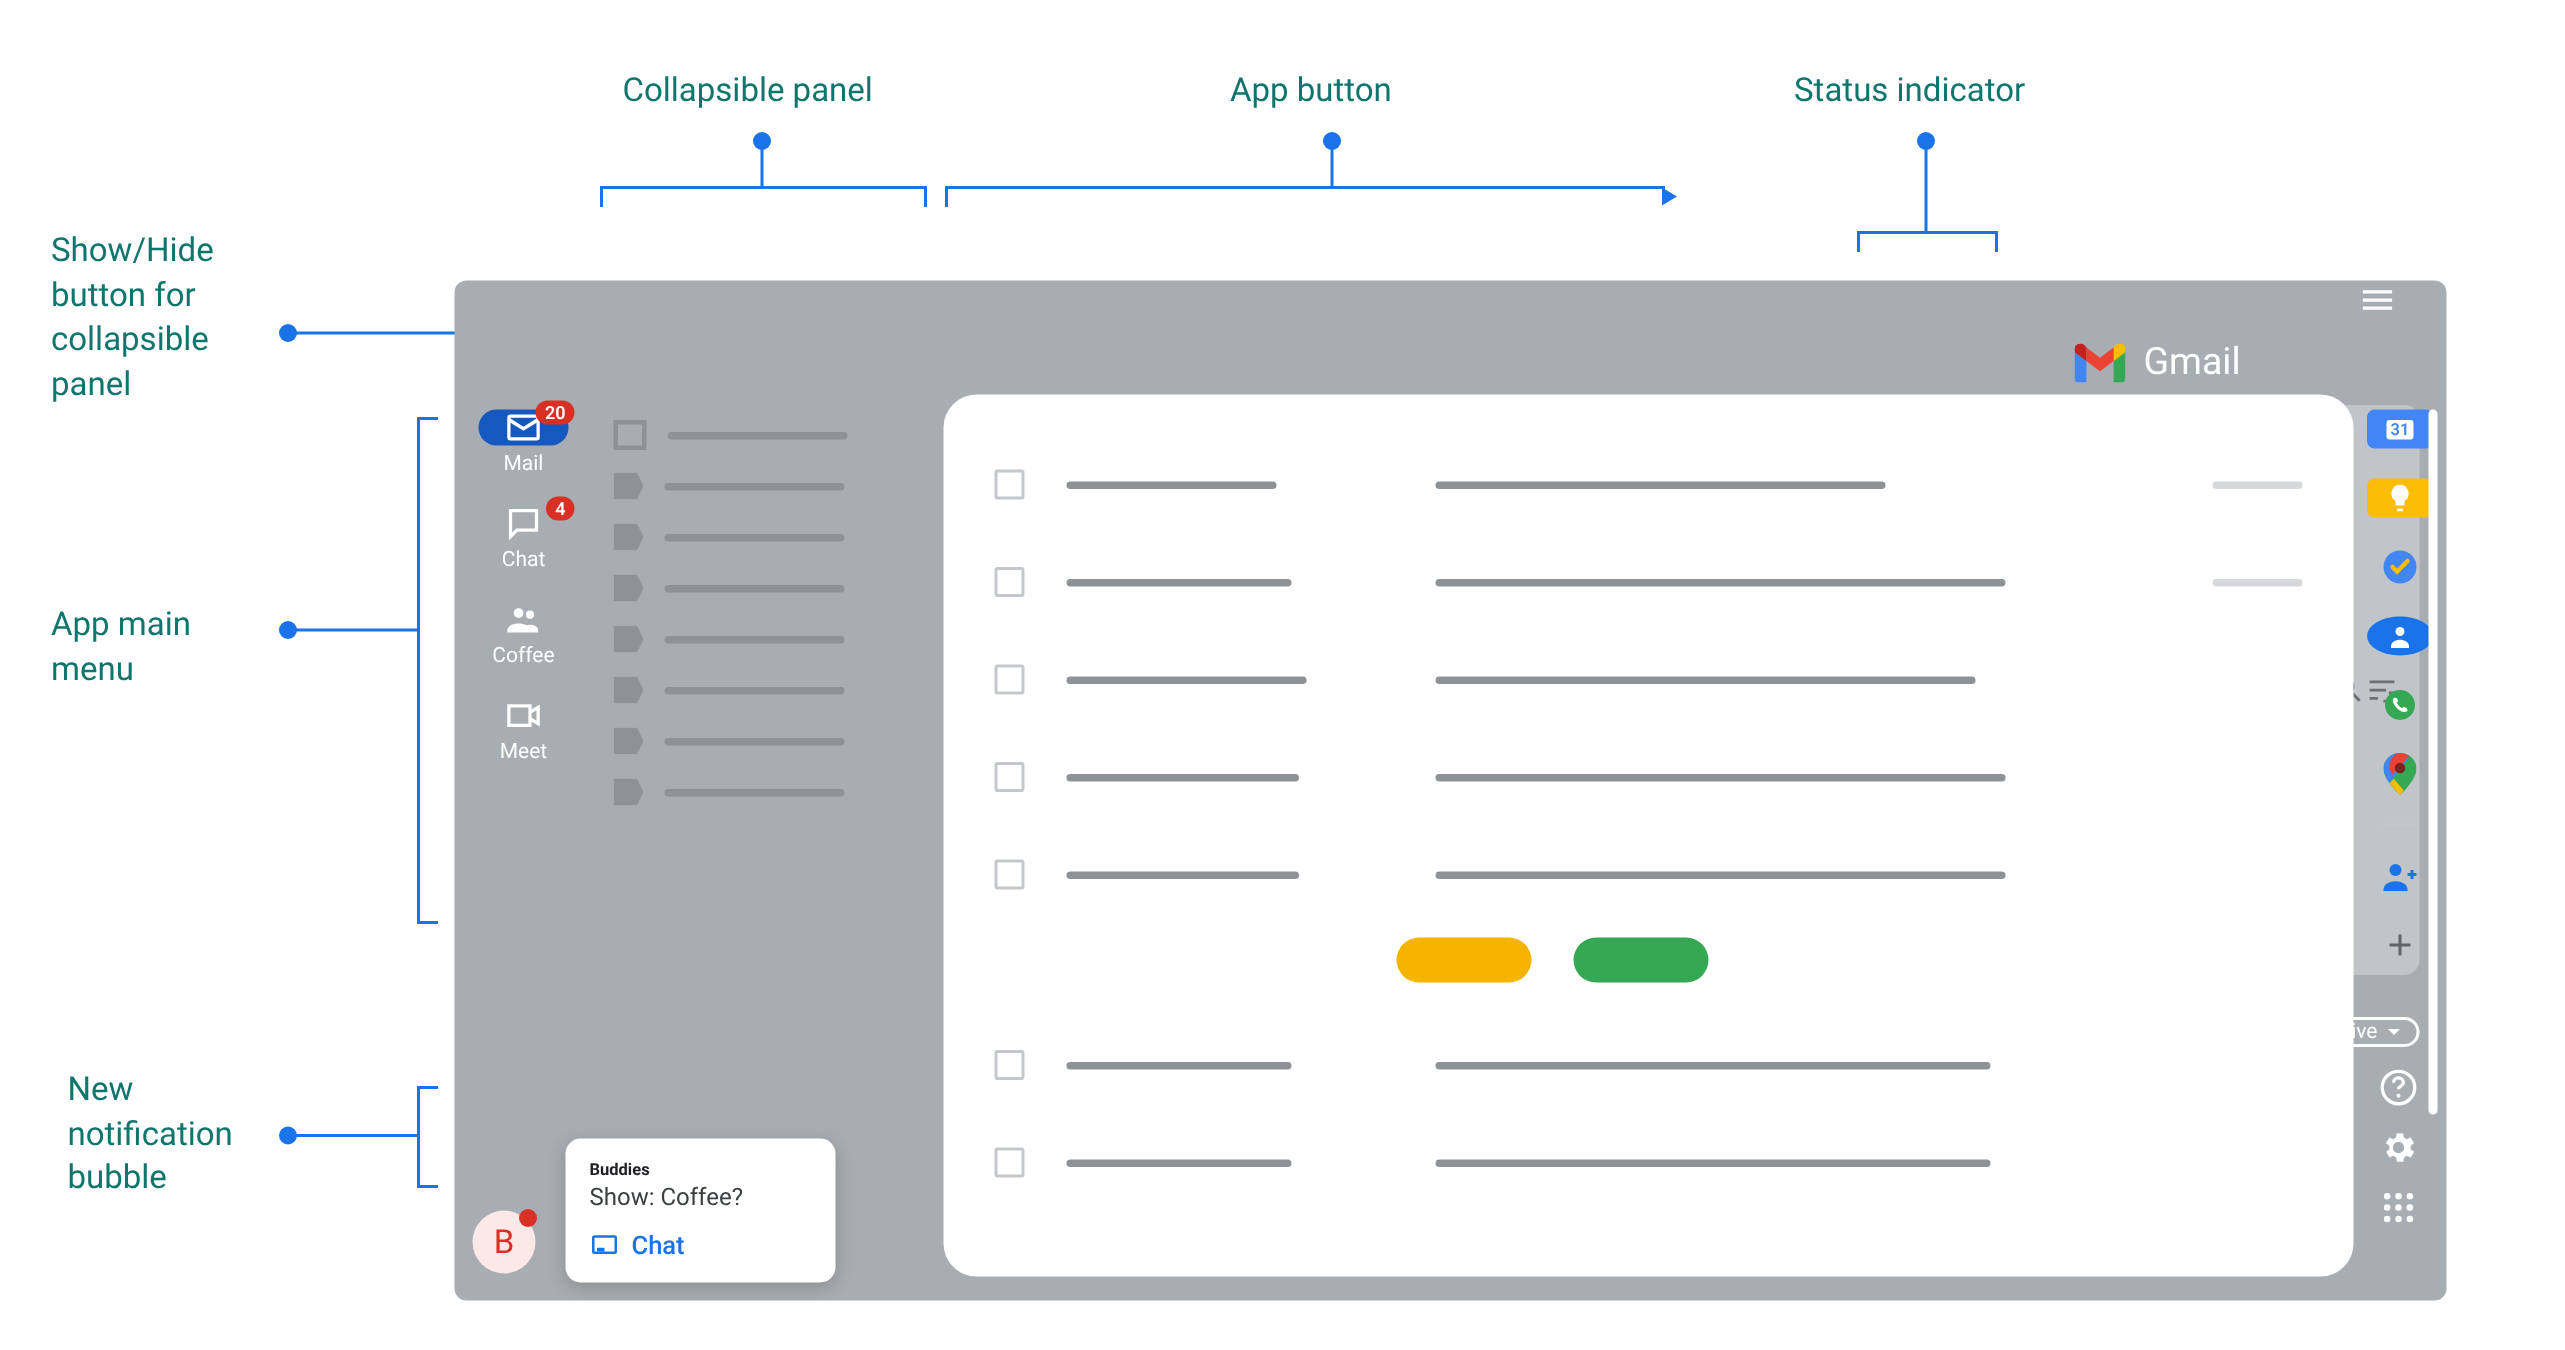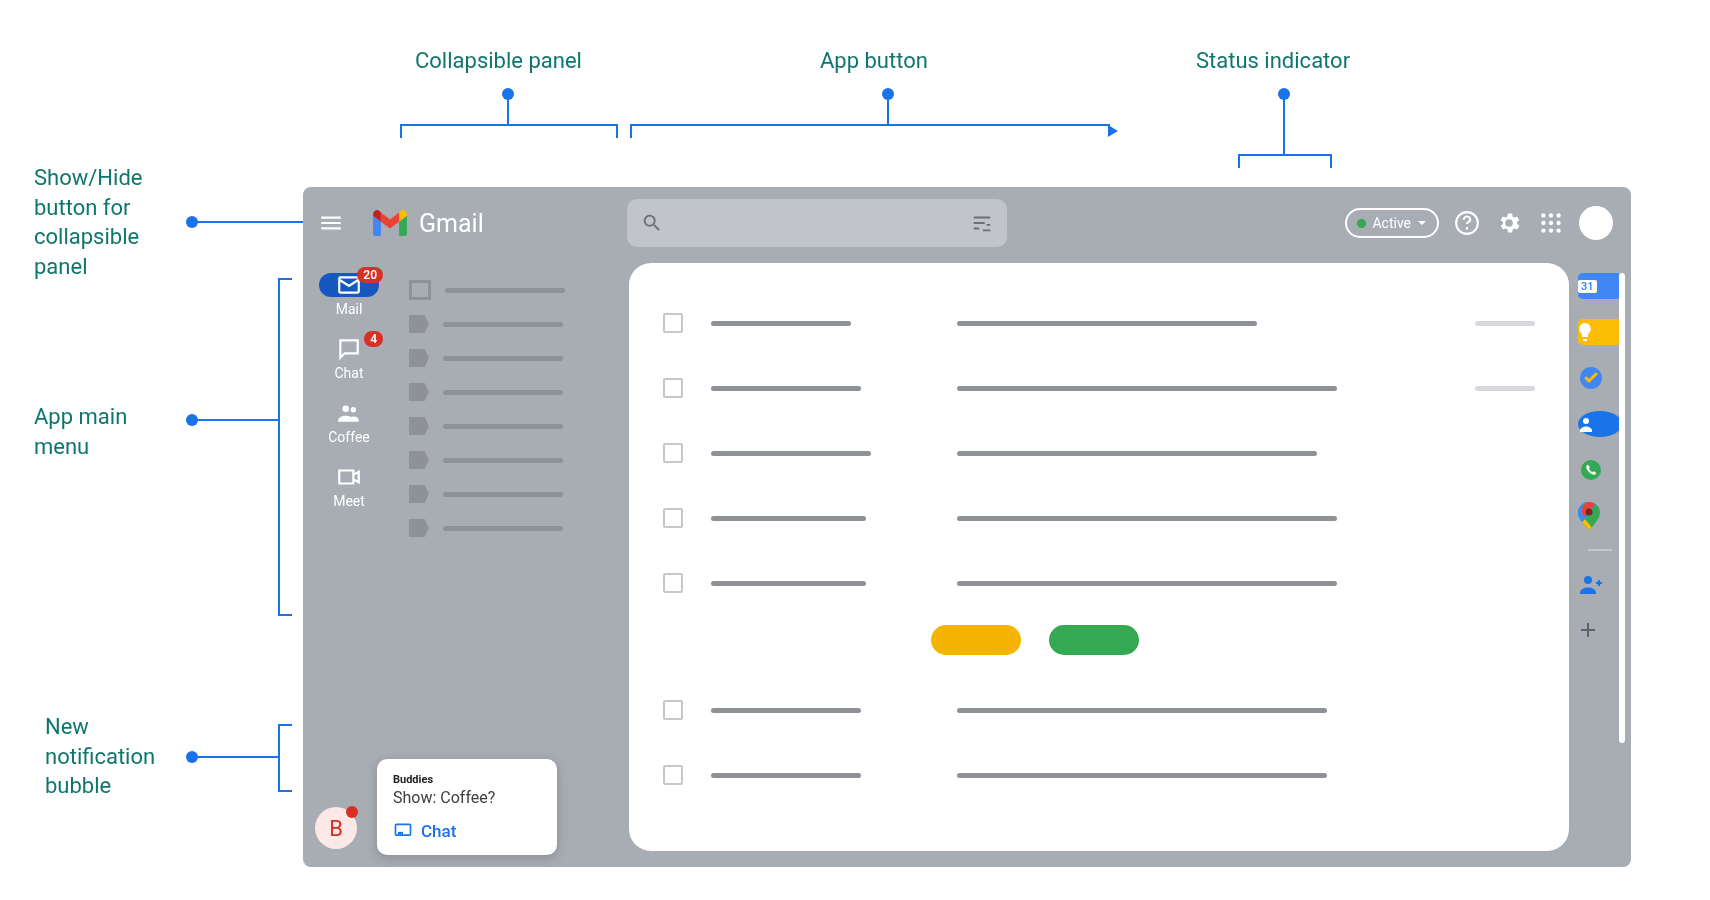--- a/index.html
+++ b/index.html
@@ -41,23 +41,24 @@
     position: absolute;
     left: 303px; top: 187px;
     width: 1328px; height: 680px;
     background: #a8acb3;
     border-radius: 8px;
     overflow: visible;
   }
   .header {
     height: 72px;
     display: flex;
-    align-items: center;
+    align-items: flex-end;
     padding: 0 18px 0 0;
     gap: 14px;
+    flex-direction: column;
   }
   .hamburger {
     width: 56px;
     display: flex; justify-content: center; align-items: center;
     height: 72px;
   }
   .hamburger svg { width: 26px; height: 26px; }
   .logo-block {
     display: flex; align-items: center; gap: 12px;
     width: 230px;
@@ -242,21 +243,21 @@
   }
   .right-rail {
     width: 62px;
     display: flex; flex-direction: column; align-items: center;
     padding-top: 14px;
     gap: 20px;
     position: relative;
   }
   .side-app {
     width: 44px; height: 26px; border-radius: 5px;
-    display: flex; align-items: center; 
+    display: flex; align-items: center; justify-content: center;
     font-size: 14px; font-weight: 600; color: #fff;
   }
   .right-div {
     width: 24px; height: 2px; background: #c4c7cc;
   }
   .right-scroll {
     position: absolute;
     right: 6px; top: 14px;
     width: 6px; height: 470px;
     background: #fff; border-radius: 4px;
@@ -265,21 +266,21 @@
     position: absolute;
     width: 0; height: 0;
     border-top: 6px solid transparent;
     border-bottom: 6px solid transparent;
     border-left: 10px solid #1a73e8;
   }
 </style>
 </head>
 <body>
 
-<div class="callout" style="left:34px; top:163px; white-space:pre-line;">Show/Hide
+<div class="callout" style="left:34px; top:153px; white-space:pre-line;">Show/Hide
 button for
 collapsible
 panel</div>
 <div class="callout" style="left:415px; top:46px;">Collapsible panel</div>
 <div class="callout" style="left:820px; top:46px;">App button</div>
 <div class="callout" style="left:1196px; top:46px;">Status indicator</div>
 <div class="callout" style="left:34px; top:402px; white-space:pre-line;">App main
 menu</div>
 <div class="callout" style="left:34px; top:712px; white-space:pre-line;margin-left:11px;">New
 notification

